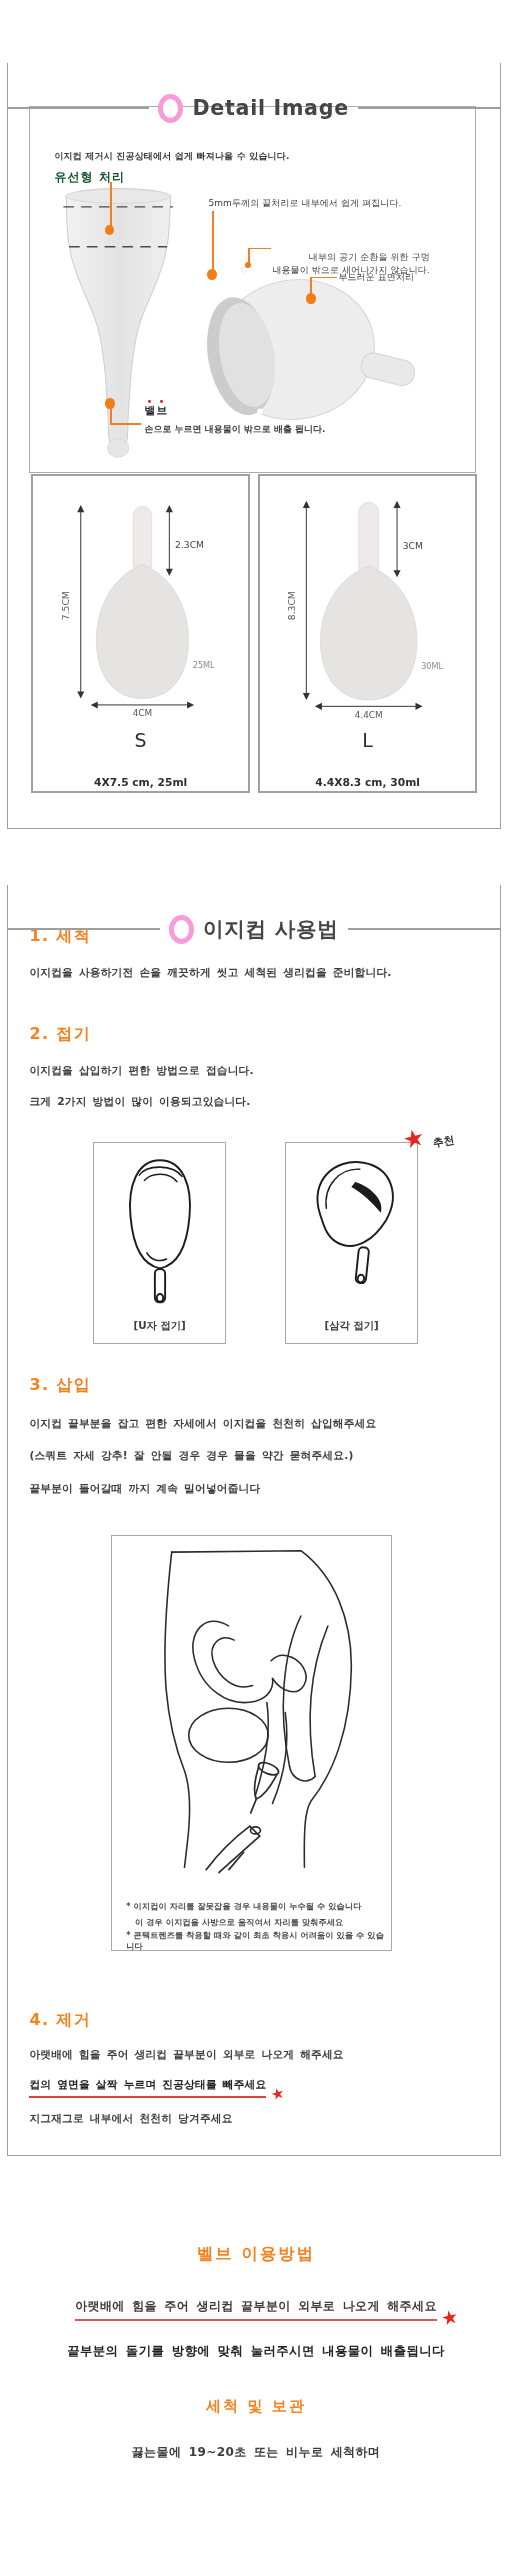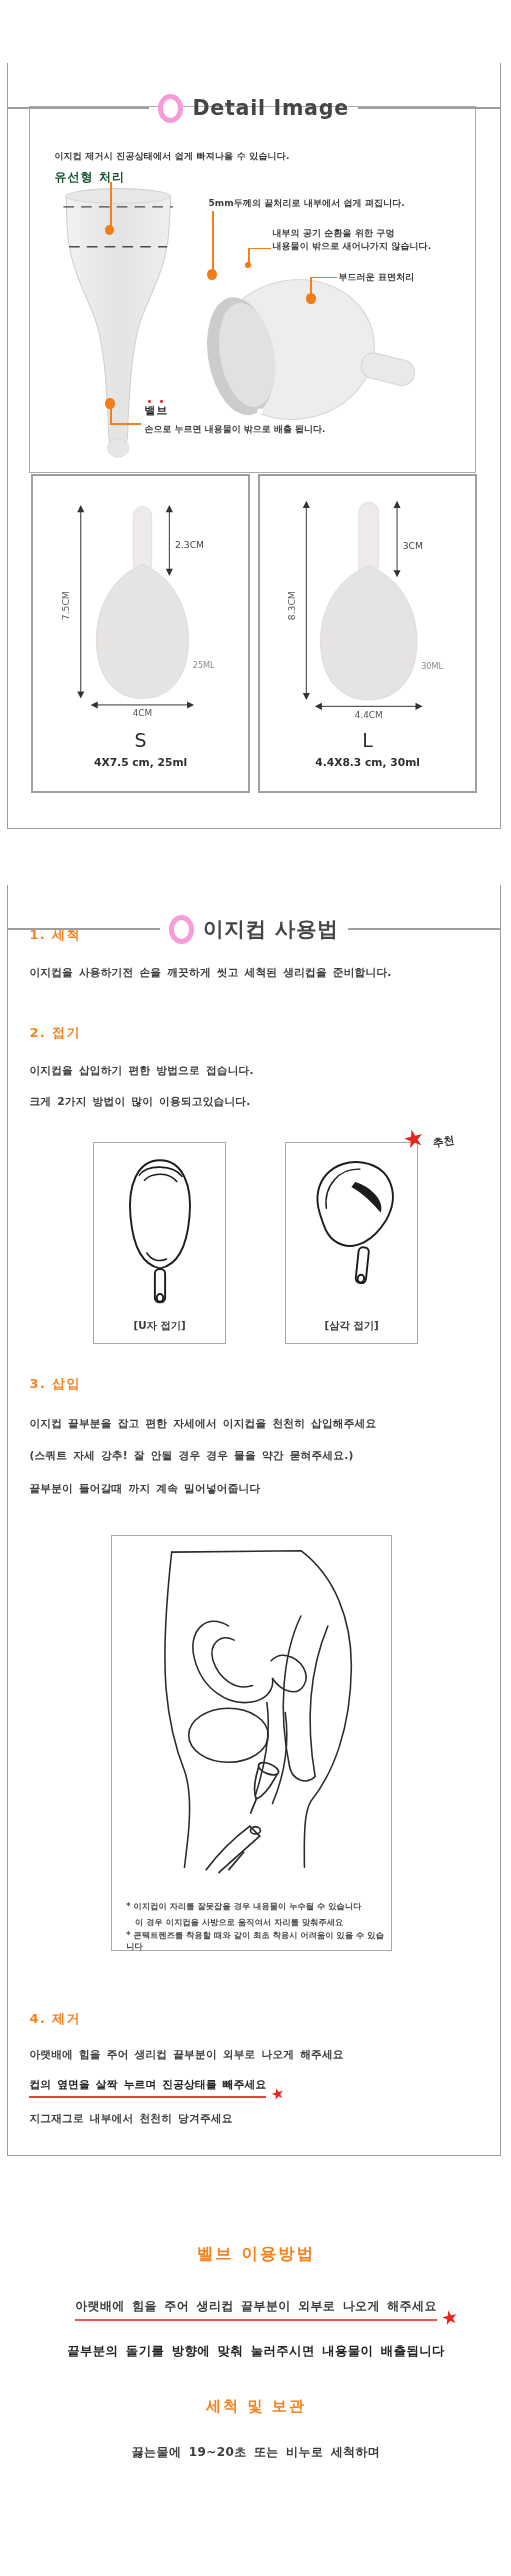--- a/index.html
+++ b/index.html
@@ -14,43 +14,43 @@
 
   
   .bigbox{position:absolute;left:7.1px;width:492px;border:1.4px solid #9e9e9e;border-top:none;background:#fff;}
   #boxA{top:63px;height:765px;}
   #boxB{top:885px;height:1270px;}
 
   
   #inner1{position:absolute;left:21.3px;top:43px;width:445px;height:365px;border:1.4px solid #ababab;}
   .f-title{position:absolute;left:24px;top:21.3px;font-size:12px;font-weight:bold;color:#14532d;letter-spacing:1.1px;margin-top:41px;}
   .f-desc{position:absolute;left:24px;top:43px;font-size:9px;font-weight:bold;color:#3d3d3d;letter-spacing:0.2px;}
-  .callout{position:absolute;font-size:9px;font-weight:bold;color:#3d3d3d;letter-spacing:0.1px;}
+  .callout{position:absolute;font-size:9px;font-weight:normal;color:#3d3d3d;letter-spacing:0.1px;}
   #co-rim{left:178px;top:90px;}
-  #co-hole{left:242px;top:120px;line-height:12.8px;}
+  #co-hole{left:242px;top:144px;line-height:12.8px;text-align:right;}
   #co-surface{left:308px;top:164px;}
   .oline{position:absolute;background:#f28022;}
   .odot{position:absolute;background:#f27c16;border-radius:50%;}
   .cup-front{position:absolute;left:11.4px;top:70px;}
   .cup-side{position:absolute;left:169px;top:155px;}
   .valve-block{position:absolute;left:114px;top:293px;}
   .v-dots{display:flex;gap:9.2px;padding-left:3.6px;margin-bottom:1.4px;}
   .v-dots i{width:2.8px;height:2.8px;border-radius:50%;background:#e02318;}
   .v-title{font-size:10.7px;font-weight:bold;color:#1d1d1d;letter-spacing:1.4px;}
   .v-desc{font-size:9px;font-weight:bold;color:#3d3d3d;margin-top:5px;}
 
   
   .sizes-row{position:absolute;left:23px;top:411px;width:446px;display:flex;justify-content:space-between;}
   .size-box{position:relative;width:215px;height:315px;border:2.1px solid #a0a0a0;background:#fff;}
   .size-svg{position:absolute;top:15.6px;left:50%;transform:translateX(-50%);}
   .size-name{position:absolute;bottom:40px;width:100%;text-align:center;font-size:19px;color:#2f2f2f;}
-  .size-cap{position:absolute;bottom:22px;width:100%;text-align:center;font-size:10.7px;font-weight:bold;color:#2f2f2f;}
-
-  
-  .step-title{position:absolute;left:21.3px;font-size:13px;font-weight:bold;color:#f5821f;letter-spacing:1.4px;}
+  .size-cap{position:absolute;bottom:2px;width:100%;text-align:center;font-size:10.7px;font-weight:bold;color:#2f2f2f;}
+
+  
+  .step-title{position:absolute;left:21.3px;font-size:16px;font-weight:bold;color:#f5821f;letter-spacing:1.4px;}
   .step-line{position:absolute;left:21.3px;font-size:10.7px;font-weight:bold;color:#3e3e3e;letter-spacing:0.2px;word-spacing:2.1px;}
   .fold-box{position:absolute;width:131px;height:200px;border:1.4px solid #a9a9a9;background:#fff;}
   .fold-label{position:absolute;bottom:10px;width:100%;text-align:center;font-size:10.3px;font-weight:bold;color:#3d3d3d;}
   .fold-svg{position:absolute;top:7.1px;left:50%;transform:translateX(-50%);}
   .fold-star{position:absolute;left:395px;top:242px;font-size:24px;color:#e8251e;transform:rotate(-14deg);line-height:1;}
   .badge-rec{position:absolute;left:425px;top:250px;font-size:10.7px;font-weight:bold;color:#2e2e2e;transform:rotate(-9deg);}
 
   
   #anatbox{position:absolute;left:103px;top:650px;width:279px;height:414px;border:1.4px solid #a9a9a9;background:#fff;}
   .anat-svg{position:absolute;top:5.7px;left:10px;}

